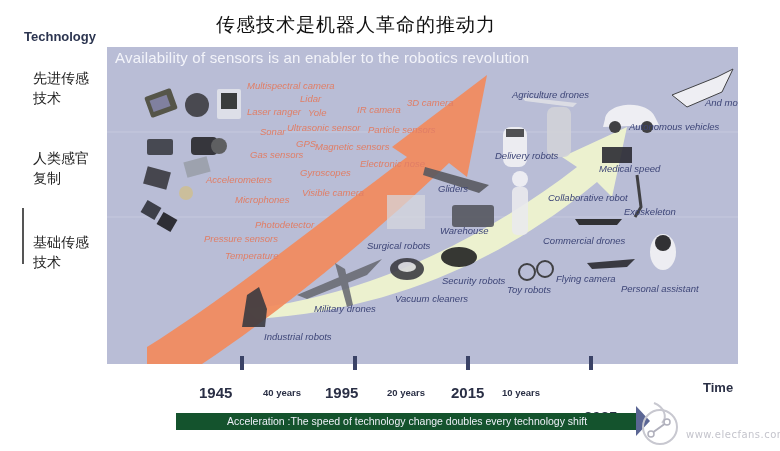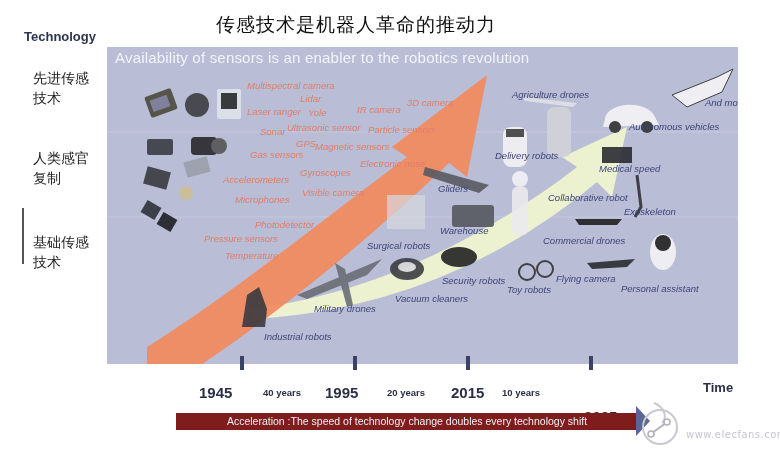--- a/index.html
+++ b/index.html
@@ -55,21 +55,21 @@
   .interval {
     position: absolute; top: 387px; font-size: 9.5px; font-weight: bold; color: #2a2f45;
     font-family: "Liberation Sans", sans-serif;
   }
   .time-label {
     position: absolute; left: 703px; top: 380px; font-size: 13px; font-weight: bold; color: #2a2f45;
     font-family: "Liberation Sans", sans-serif;
   }
   .accel-bar {
     position: absolute; left: 176px; top: 413px; width: 462px; height: 17px;
-    background: #7f1d1d;
+    background: #14532d;
   }
   .accel-arrow {
     position: absolute; left: 636px; top: 406px; width: 0; height: 0;
     border-top: 15px solid transparent; border-bottom: 15px solid transparent;
     border-left: 14px solid #5b6694;
   }
   .accel-text {
     position: absolute; left: 0; top: 0; width: 100%; text-align: center;
     font-size: 10.5px; line-height: 17px; color: #eef0f8;
     font-family: "Liberation Sans", sans-serif;
@@ -187,21 +187,21 @@
   <span class="sensor-label" style="left:140px;top:59px;">Laser ranger</span>
   <span class="sensor-label" style="left:201px;top:60px;">Yole</span>
   <span class="sensor-label" style="left:250px;top:57px;">IR camera</span>
   <span class="sensor-label" style="left:153px;top:79px;">Sonar</span>
   <span class="sensor-label" style="left:180px;top:75px;">Ultrasonic sensor</span>
   <span class="sensor-label" style="left:261px;top:77px;">Particle sensors</span>
   <span class="sensor-label" style="left:189px;top:91px;">GPS</span>
   <span class="sensor-label" style="left:208px;top:94px;">Magnetic sensors</span>
   <span class="sensor-label" style="left:143px;top:102px;">Gas sensors</span>
   <span class="sensor-label" style="left:253px;top:111px;">Electronic nose</span>
-  <span class="sensor-label" style="left:116px;top:127px;">Accelerometers</span>
+  <span class="sensor-label" style="left:99px;top:127px;">Accelerometers</span>
   <span class="sensor-label" style="left:193px;top:120px;">Gyroscopes</span>
   <span class="sensor-label" style="left:195px;top:140px;">Visible camera</span>
   <span class="sensor-label" style="left:128px;top:147px;">Microphones</span>
   <span class="sensor-label" style="left:148px;top:172px;">Photodetector</span>
   <span class="sensor-label" style="left:97px;top:186px;">Pressure sensors</span>
   <span class="sensor-label" style="left:118px;top:203px;">Temperature</span>
 
   <span class="robot-label" style="left:405px;top:42px;">Agriculture drones</span>
   <span class="robot-label" style="left:598px;top:50px;">And more…</span>
   <span class="robot-label" style="left:522px;top:74px;">Autonomous vehicles</span>

